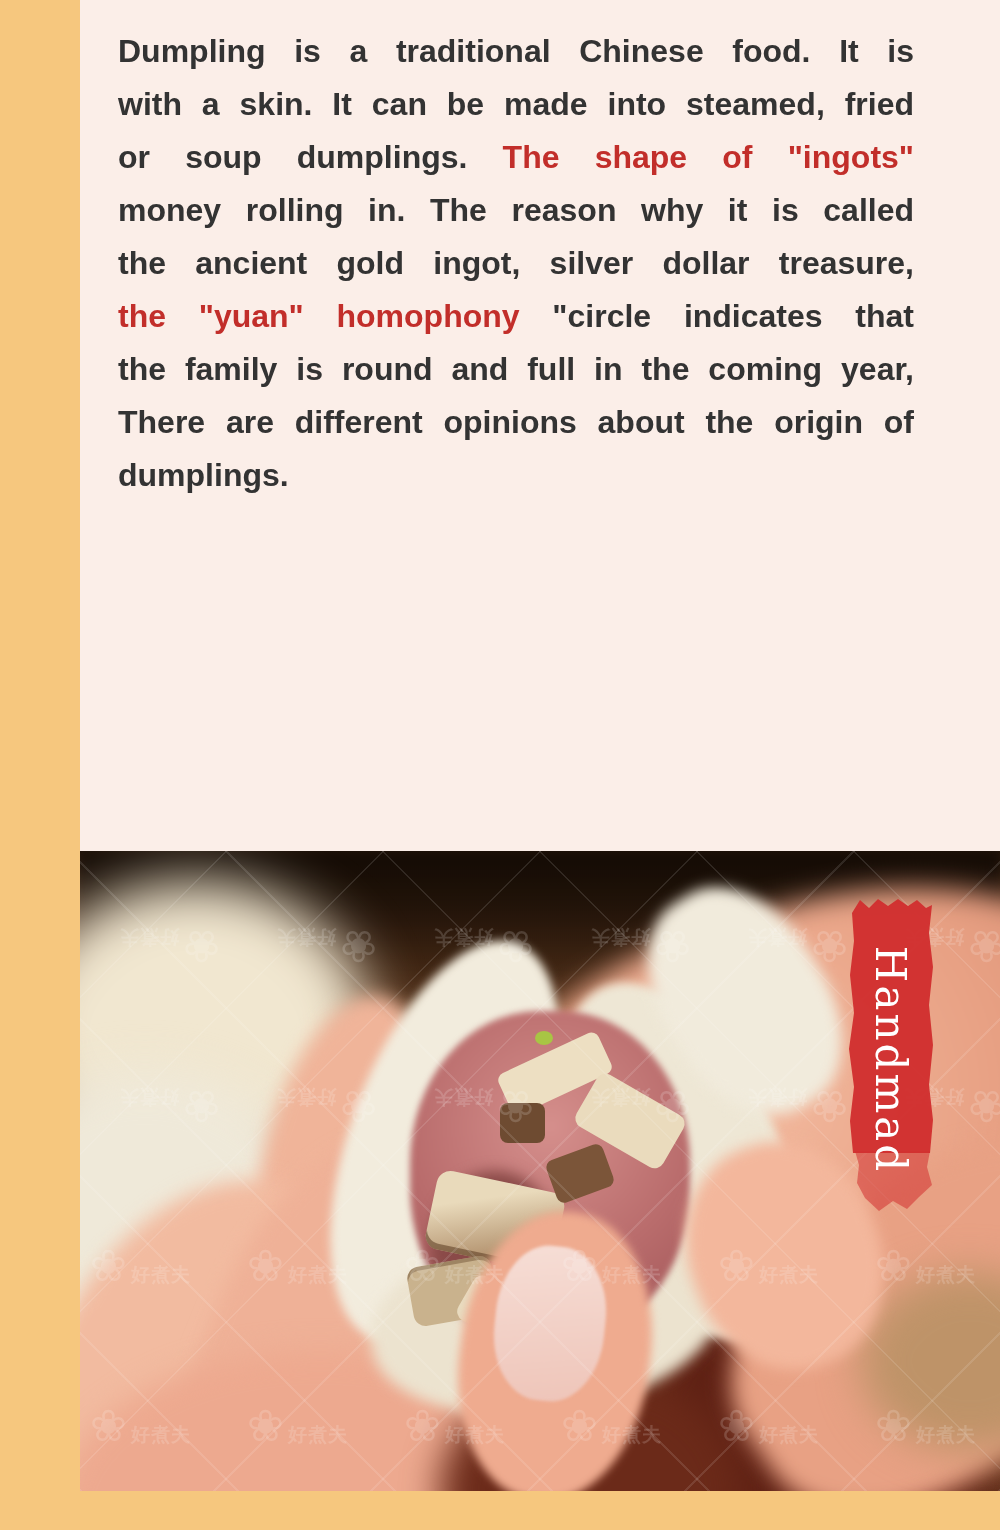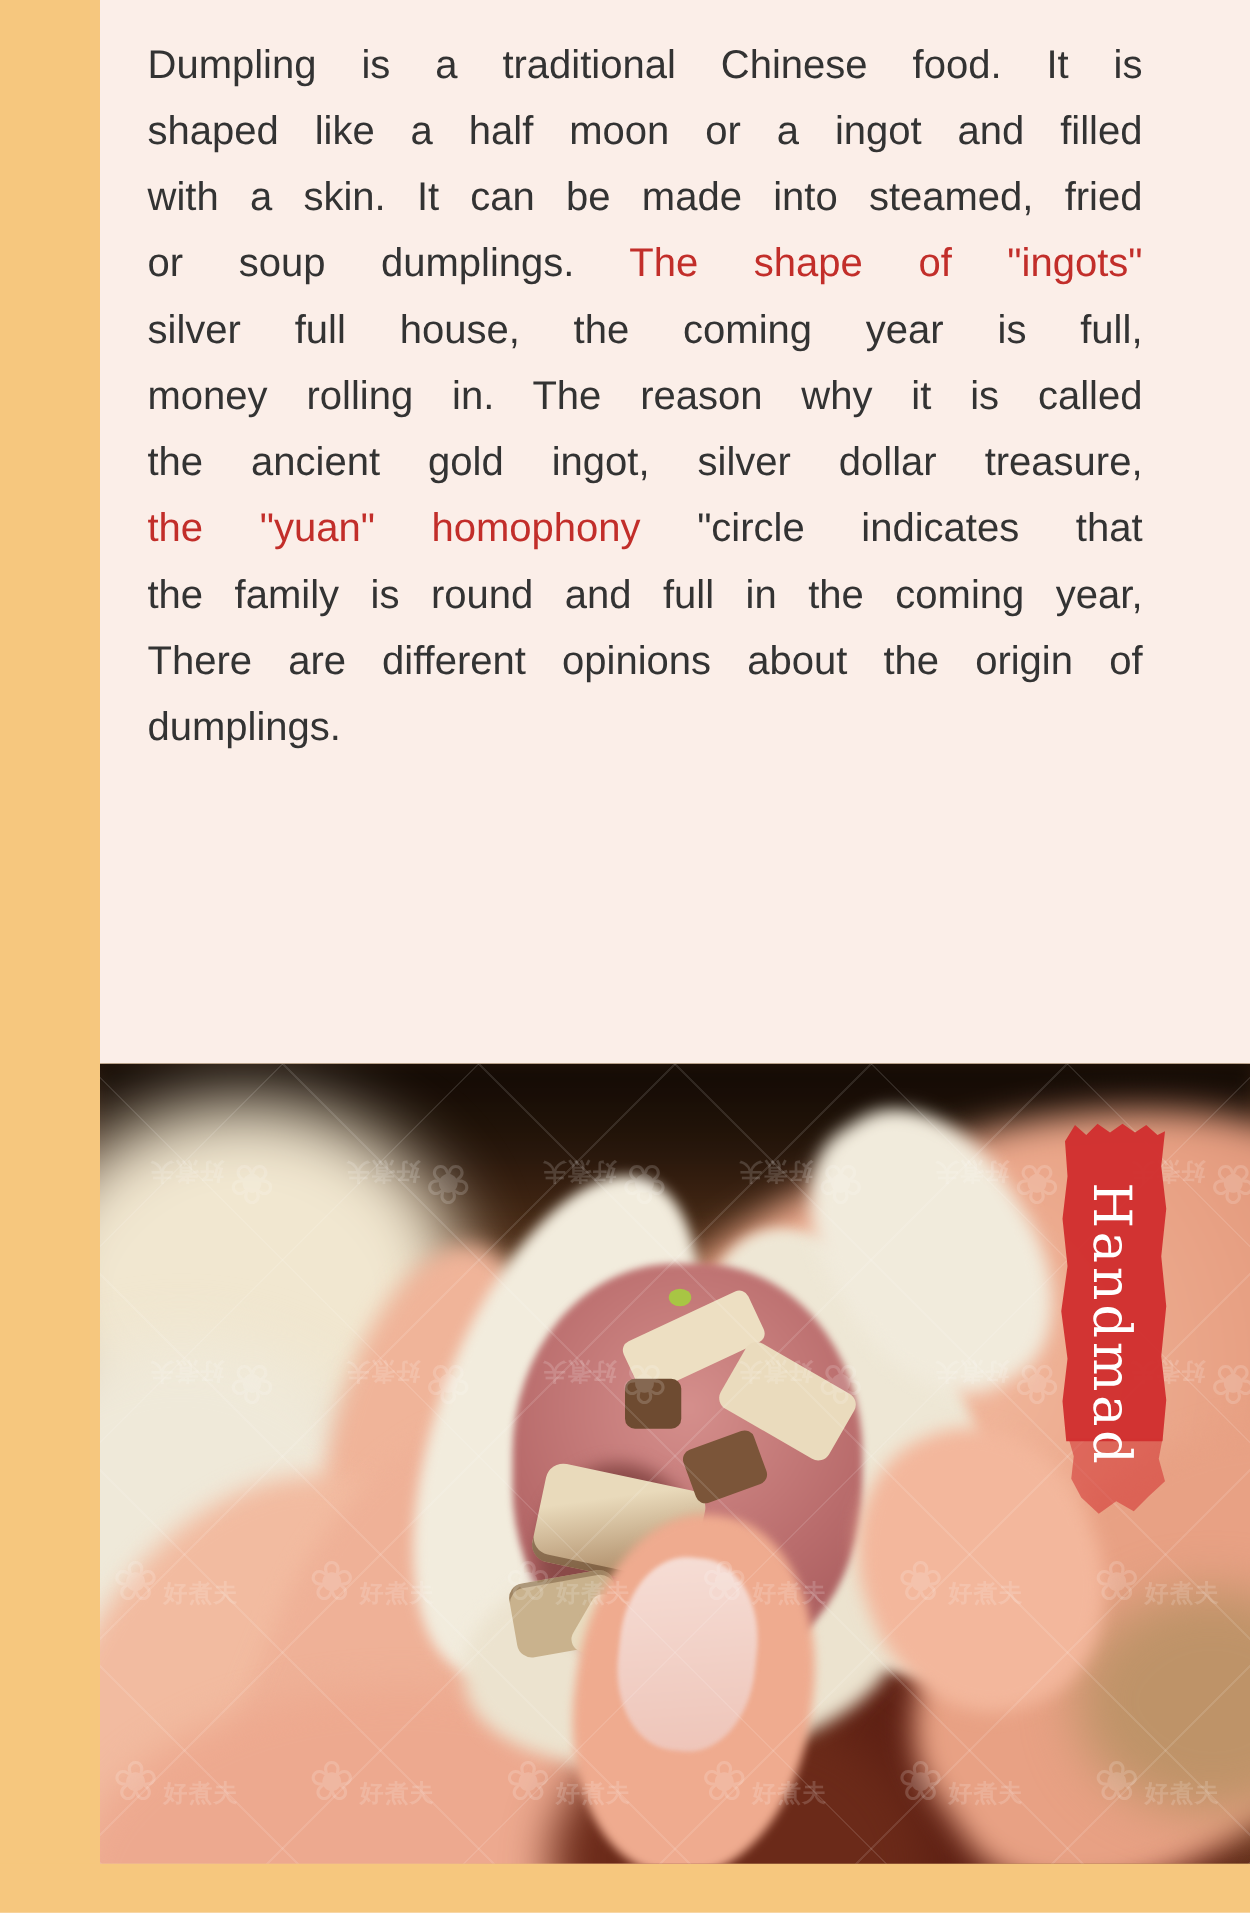--- a/index.html
+++ b/index.html
@@ -20,20 +20,21 @@
   }
   .page{width:1000px;height:1530px;position:relative;}
   .side-strip{position:absolute;left:0;top:0;width:80px;height:1530px;background:var(--page-bg);}
   .content{position:absolute;left:80px;top:0;width:920px;}
 
   
   .text-panel{
     width:920px;height:851px;
     background:var(--panel-bg);
     padding:25px 86px 0 38px;
+    font-weight:bold;
   }
   .para{width:796px;}
   .line{
     font-size:32px;line-height:53px;color:var(--text-color);
     text-align:justify;text-align-last:justify;
     letter-spacing:0px;white-space:normal;
   }
   .line.last{text-align-last:left;}
   .seg{color:var(--text-color);}
   .seg.red{color:var(--accent-red);}
@@ -145,24 +146,22 @@
 <body>
 
 <div class="page">
   <aside class="side-strip"></aside>
 
   <main class="content">
 
     <section class="text-panel">
       <div class="para" id="para">
           <div class="line"><span class="seg">Dumpling is a traditional Chinese food. It is</span></div>
-          <div class="line"><span class="seg">shaped like a half moon or a ingot and filled</span></div>
           <div class="line"><span class="seg">with a skin. It can be made into steamed, fried</span></div>
           <div class="line"><span class="seg">or soup dumplings. </span><span class="seg red">The shape of "ingots"</span></div>
-          <div class="line"><span class="seg">silver full house, the coming year is full,</span></div>
           <div class="line"><span class="seg">money rolling in. The reason why it is called</span></div>
           <div class="line"><span class="seg">the ancient gold ingot, silver dollar treasure,</span></div>
           <div class="line"><span class="seg red">the "yuan" homophony </span><span class="seg">"circle indicates that</span></div>
           <div class="line"><span class="seg">the family is round and full in the coming year,</span></div>
           <div class="line"><span class="seg">There are different opinions about the origin of</span></div>
           <div class="line last"><span class="seg">dumplings.</span></div>
         </div>
     </section>
 
     <figure class="photo">

